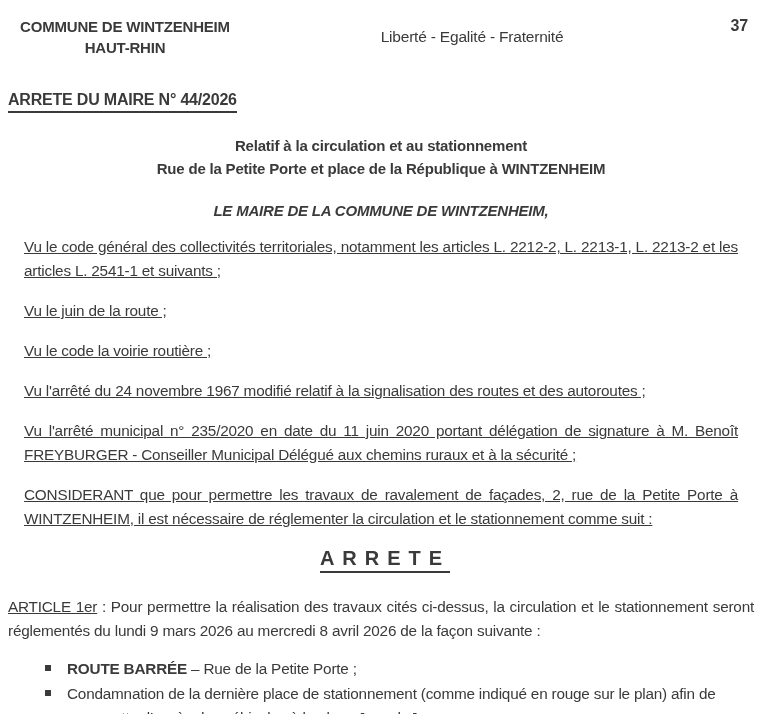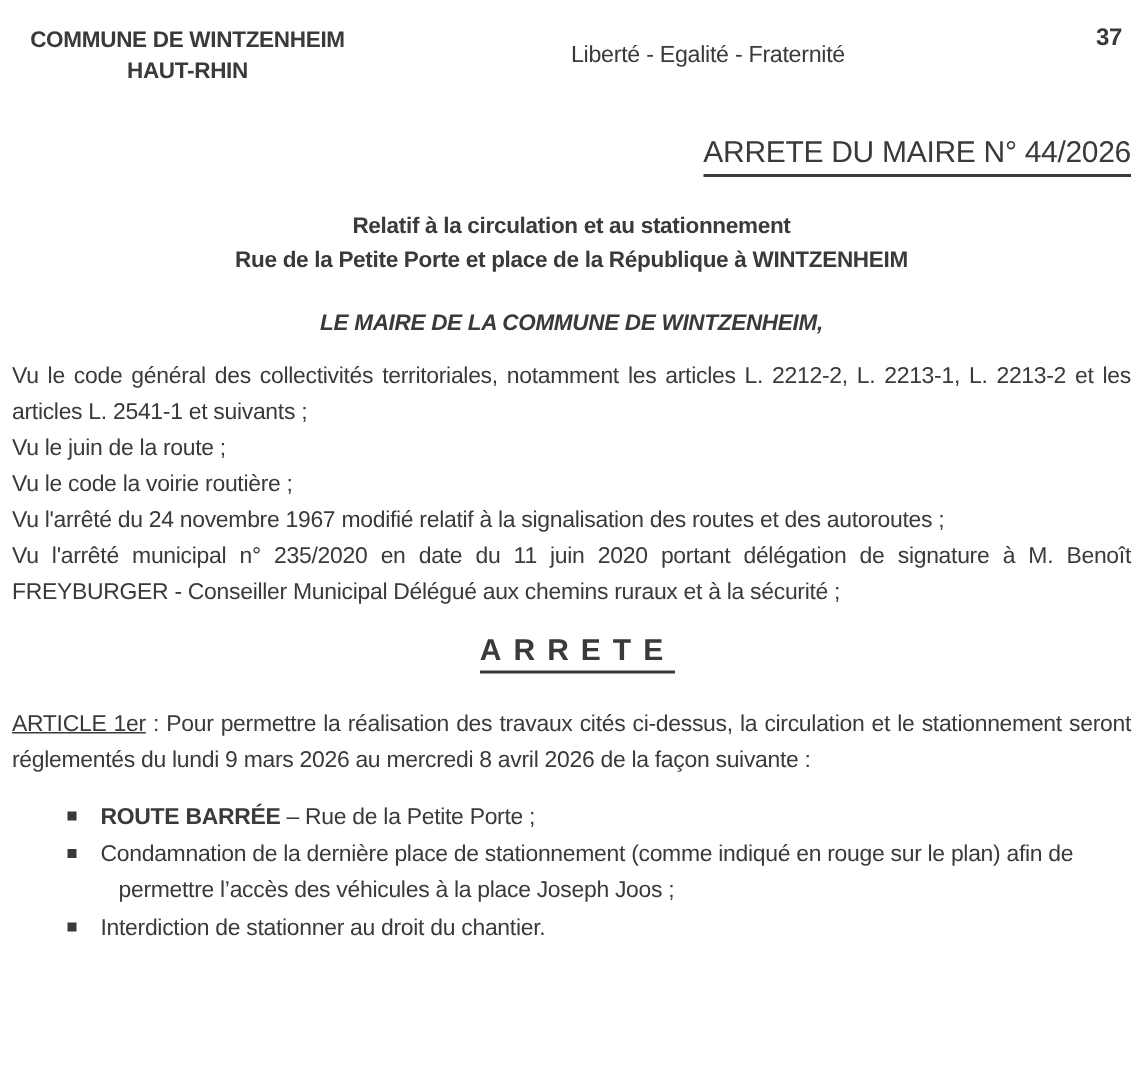--- a/index.html
+++ b/index.html
@@ -42,23 +42,23 @@
     text-align: right;
     font-weight: bold;
     font-size: 16px;
     padding-right: 6px;
     padding-top: 1px;
   }
 
   
   .decree-title {
     margin-top: 33px;
-    text-align: right;
-    font-size: 20px;
-    font-weight: normal;
+    text-align: left;
+    font-size: 16px;
+    font-weight: bold;
   }
   .decree-title span {
     display: inline-block;
     border-bottom: 2px solid #3a3a3a;
     padding-bottom: 2px;
   }
   .subtitle {
     margin-top: 21px;
     text-align: center;
     font-weight: bold;
@@ -73,21 +73,21 @@
     font-style: italic;
   }
 
   
   .recitals {
     margin-top: 15px;
     font-size: 15.3px;
     line-height: 24px;
     text-align: justify;
   }
-  .recitals p { margin: 0; }
+  .recitals p { margin: 16px; text-decoration: underline; }
 
   .section-heading {
     margin-top: 16px;
     text-align: center;
     font-size: 20px;
     font-weight: bold;
   }
   .section-heading span {
     display: inline-block;
     letter-spacing: 8px;
@@ -154,20 +154,21 @@
   </div>
 
   <div class="salutation">LE MAIRE DE LA COMMUNE DE WINTZENHEIM,</div>
 
   <div class="recitals">
     <p>Vu le code général des collectivités territoriales, notamment les articles L. 2212-2, L. 2213-1, L. 2213-2 et les articles L. 2541-1 et suivants ;</p>
     <p>Vu le juin de la route ;</p>
     <p>Vu le code la voirie routière ;</p>
     <p>Vu l'arrêté du 24 novembre 1967 modifié relatif à la signalisation des routes et des autoroutes ;</p>
     <p>Vu l'arrêté municipal n° 235/2020 en date du 11 juin 2020 portant délégation de signature à M. Benoît FREYBURGER - Conseiller Municipal Délégué aux chemins ruraux et à la sécurité ;</p>
+    <p>CONSIDERANT que pour permettre les travaux de ravalement de façades, 2, rue de la Petite Porte à WINTZENHEIM, il est nécessaire de réglementer la circulation et le stationnement comme suit :</p>
   </div>
 
   <div class="section-heading">
     <span>ARRETE</span>
   </div>
 
   <p class="article-par">
     <span class="article-label">ARTICLE 1er</span><span> : Pour permettre la réalisation des travaux cités ci-dessus, la circulation et le stationnement seront réglementés du lundi 9 mars 2026 au mercredi 8 avril 2026 de la façon suivante :</span>
   </p>
 

